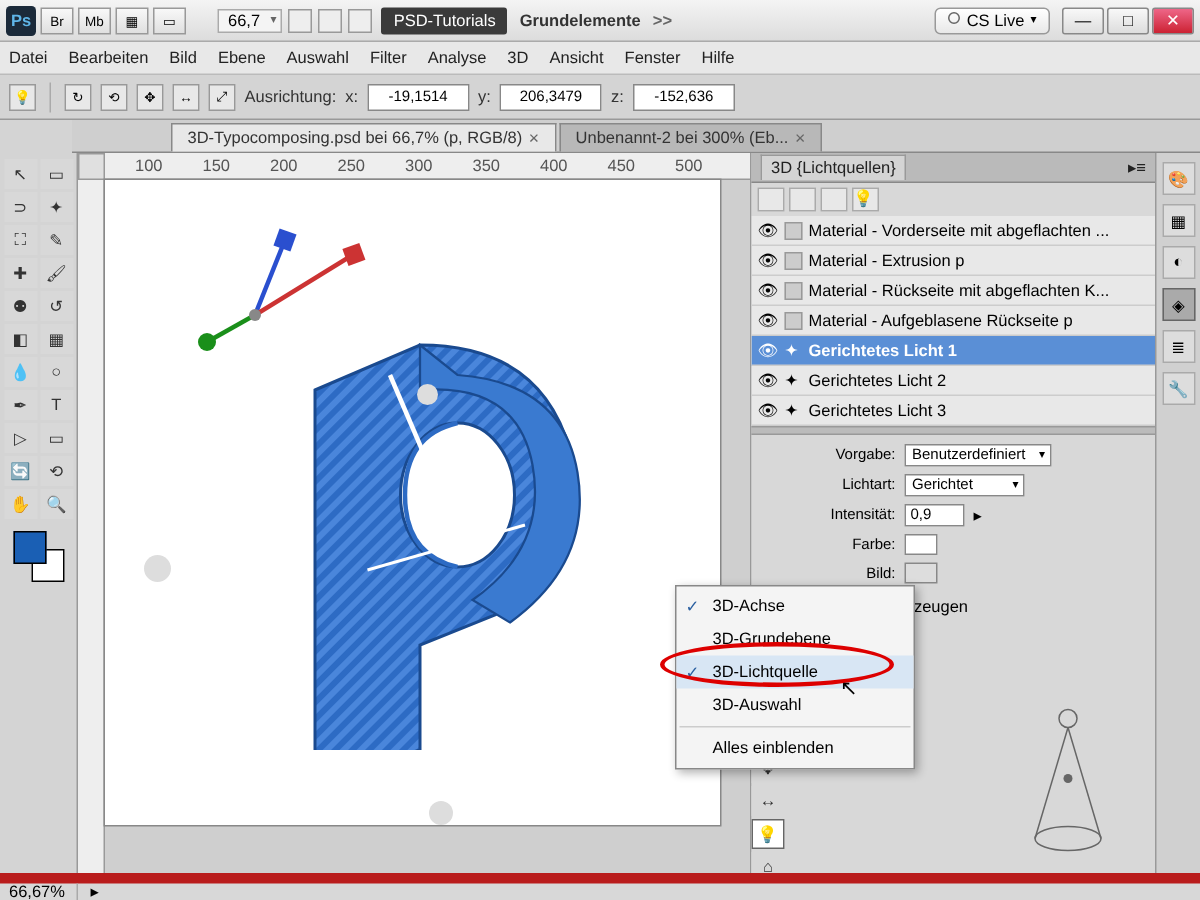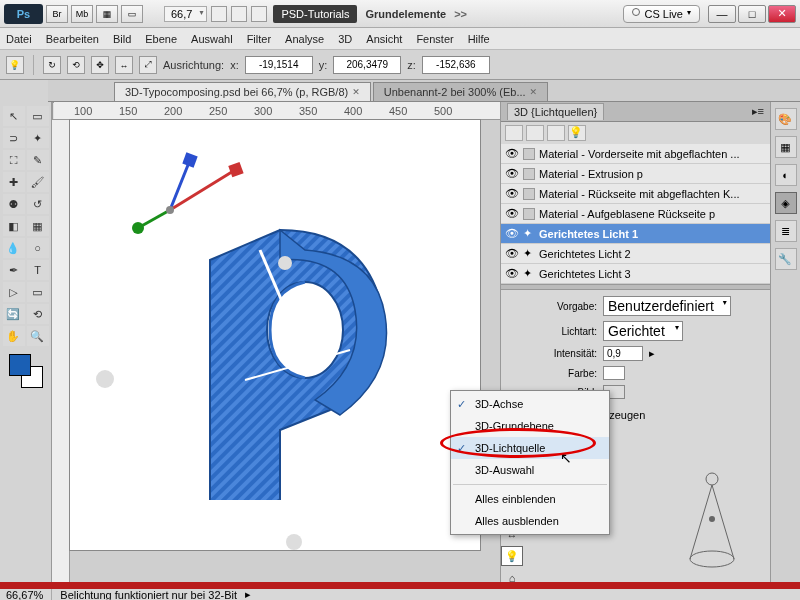--- a/index.html
+++ b/index.html
@@ -1,19 +1,19 @@
 <!DOCTYPE html>
 <html><head>
 <meta charset="utf-8">
 <style>
 * { box-sizing: border-box; margin: 0; padding: 0; font-family: "Segoe UI", Tahoma, sans-serif; font-size: 11px; }
 body { background: #d4d4d4; width: 800px; height: 600px; overflow: hidden; position: relative; }
 
 .titlebar { height: 28px; background: linear-gradient(#f4f4f4, #dcdcdc); display: flex; align-items: center; padding: 0 4px; border-bottom: 1px solid #aaa; }
-.ps-icon { width: 39px; height: 20px; background: #1b2a3a; color: #5fb5e8; display: flex; align-items: center; justify-content: center; font-weight: bold; font-size: 11px; border-radius: 3px; }
+.ps-icon { width: 20px; height: 20px; background: #1b2a3a; color: #5fb5e8; display: flex; align-items: center; justify-content: center; font-weight: bold; font-size: 11px; border-radius: 3px; }
 .title-btn { width: 22px; height: 18px; background: linear-gradient(#f8f8f8,#e0e0e0); border: 1px solid #999; margin-left: 3px; display: flex; align-items: center; justify-content: center; font-size: 9px; }
 .title-dd { border: 1px solid #aaa; background: #f4f4f4; padding: 1px 14px 1px 6px; margin-left: 21px; position: relative; }
 .title-dd::after { content:"▾"; position:absolute; right:3px; font-size:8px; color:#666;}
 .title-sq { width: 16px; height: 16px; border:1px solid #999; margin-left:4px; background:#eee;}
 .title-tag { background:#3a3a3a; color:#fff; padding:3px 8px; margin-left:6px; border-radius:2px;}
 .title-text { margin-left:8px; font-weight:bold; color:#333;}
 .title-arrow { margin-left:8px; font-weight:bold; color:#666;}
 .cslive { margin-left:auto; display:flex; align-items:center; }
 .cslive-btn { border:1px solid #999; padding:2px 8px; border-radius:4px; background:linear-gradient(#fff,#e8e8e8); display:flex; align-items:flex-start; gap:4px;}
 .win-btns { display:flex; margin-left:8px; gap:2px;}
@@ -38,21 +38,21 @@
 .toolbox { width:52px; background:#d4d4d4; border-right:1px solid #999; display:flex; flex-direction:column; align-items:center; padding:4px 2px; gap:2px;}
 .toolrow { display:flex; gap:2px;}
 .tool { width:22px; height:20px; background:#d8d8d8; border:1px solid transparent; display:flex; align-items:center; justify-content:center; font-size:11px; color:#333;}
 .tool.sel { background:#fff; border:1px solid #666;}
 .swatches { margin-top:6px; position:relative; width:34px; height:34px;}
 .sw-fg { position:absolute; width:22px; height:22px; background:#1a5fb4; border:1px solid #000; top:0; left:0;}
 .sw-bg { position:absolute; width:22px; height:22px; background:#fff; border:1px solid #000; bottom:0; right:0;}
 
 .canvas-wrap { flex:1; background:#cfcfcf; position:relative; overflow:hidden;}
 .ruler-c { position:absolute; top:0; left:0; width:18px; height:18px; background:#e0e0e0; border:1px solid #999;}
-.ruler-h { position:absolute; top:0; left:2px; right:0; height:18px; background:#eee; border-bottom:1px solid #999; font-size:8px; color:#555; overflow:hidden;}
+.ruler-h { position:absolute; top:0; left:18px; right:0; height:18px; background:#eee; border-bottom:1px solid #999; font-size:8px; color:#555; overflow:hidden;}
 .ruler-h span { position:absolute; top:3px;}
 .ruler-v { position:absolute; top:18px; left:0; bottom:0; width:18px; background:#eee; border-right:1px solid #999;}
 .canvas { position:absolute; top:18px; left:18px; width:410px; height:430px; background:#fff; box-shadow:0 0 0 1px #888;}
 .ghost { position:absolute; border-radius:50%; background:#ddd; }
 
 .panels { width:300px; background:#d4d4d4; border-left:1px solid #999; display:flex;}
 .panel-main { flex:1; display:flex; flex-direction:column;}
 .panel-strip { width:30px; background:#d0d0d0; border-left:1px solid #999; display:flex; flex-direction:column; align-items:center; padding-top:6px; gap:6px;}
 .strip-ico { width:22px; height:22px; background:#ddd; border:1px solid #aaa; display:flex; align-items:center; justify-content:center; font-size:11px;}
 .strip-ico.active { background:#aaa; border:1px solid #666;}
@@ -65,21 +65,21 @@
 .layer-row { height:20px; display:flex; align-items:center; padding:0 4px; border-bottom:1px solid #ccc; gap:4px; font-size:10px;}
 .layer-row.sel { background:#5a8fd6; color:#fff;}
 .eye { width:14px; text-align:center;}
 .layer-ico { width:12px; height:12px; background:#ccc; border:1px solid #999;}
 .light-ico{ width:12px;}
 
 .panel-sep { height:6px; background:#bbb; border-top:1px solid #999; border-bottom:1px solid #999;}
 .props { padding:6px; background:#d8d8d8; flex:1;}
 .prop-row { display:flex; align-items:center; gap:6px; margin-bottom:5px;}
 .prop-row label { width:62px; text-align:right; font-size:10px;}
-.prop-dd { border:1px solid #888; background:#fff; padding:1px 16px 1px 4px; font-size:14px; position:relative; min-width:80px;}
+.prop-dd { border:1px solid #888; background:#fff; padding:1px 16px 1px 4px; font-size:10px; position:relative; min-width:80px;}
 .prop-dd::after{content:"▾"; position:absolute; right:3px; font-size:8px;}
 .prop-inp { width:40px; border:1px solid #888; background:#fff; padding:1px 3px; font-size:10px;}
 .prop-sw { width:22px; height:14px; border:1px solid #888; background:#fff;}
 .checkbox { width:12px; height:12px; border:1px solid #666; background:#fff; display:inline-flex; align-items:center; justify-content:center; font-size:9px;}
 
 .side-tools { position:absolute; left:0; top:190px; width:22px; display:flex; flex-direction:column; gap:2px;}
 
 .context-menu { position:absolute; left:450px; top:390px; width:160px; background:#f4f4f4; border:1px solid #888; box-shadow:2px 2px 6px rgba(0,0,0,.3); padding:2px 0; z-index:100;}
 .cm-item { height:22px; display:flex; align-items:center; padding:0 8px 0 24px; position:relative; font-size:11px;}
 .cm-item.hover { background:#d8e6f4;}
@@ -383,24 +383,20 @@
       <span class="cm-check">✓</span>
       <span>3D-Lichtquelle</span>
     </div>
   <div class="cm-item">
       <span>3D-Auswahl</span>
     </div>
   <div class="cm-sep"></div>
   <div class="cm-item">
       <span>Alles einblenden</span>
     </div>
-  <div class="cm-item">
-      <span>Alles ausblenden</span>
-    </div>
 </div>
 <div class="highlight-ellipse"></div>
 <div class="cursor">↖</div>
 
 <div class="statusbar">
   <span class="seg">66,67%</span>
-  <span>Belichtung funktioniert nur bei 32-Bit</span>
   <span>▸</span>
 </div>
 
 </body></html>

